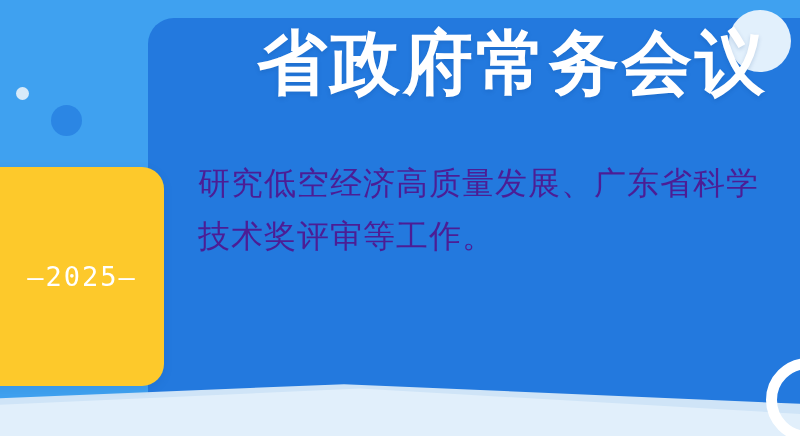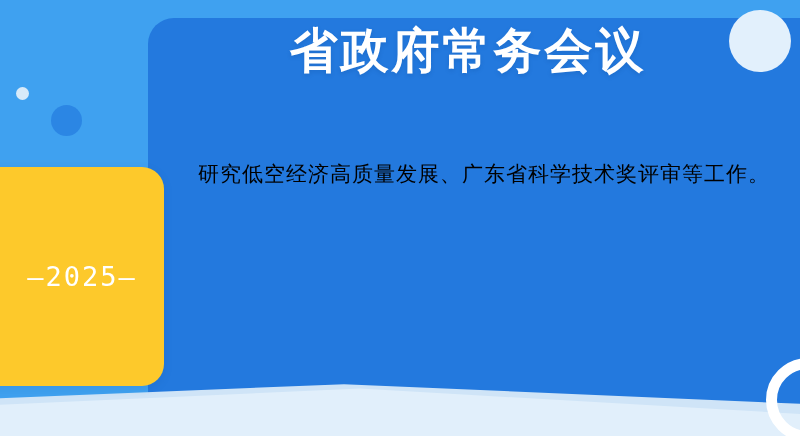--- a/index.html
+++ b/index.html
@@ -124,34 +124,34 @@
     font-weight: 500;
   }
 
   
   .title {
     position: absolute;
     left: 168px;
     top: 24px;
     width: 600px;
     color: #FFFFFF;
-    font-size: 48px;
+    font-size: 70px;
     font-weight: bold;
     letter-spacing: 3px;
     line-height: 1.12;
-    text-align: center;
+    text-align: right;
     text-shadow: 0 2px 4px rgba(10, 60, 130, 0.18);
   }
   .subtitle {
     position: absolute;
     left: 198px;
     top: 157px;
     width: 575px;
-    color: #000000;
-    font-size: 21px;
+    color: #4c1d95;
+    font-size: 32px;
     line-height: 1.65;
     letter-spacing: 1px;
     text-align: left;
   }
 </style>
 </head>
 <body>
 
 <div id="poster">
 

